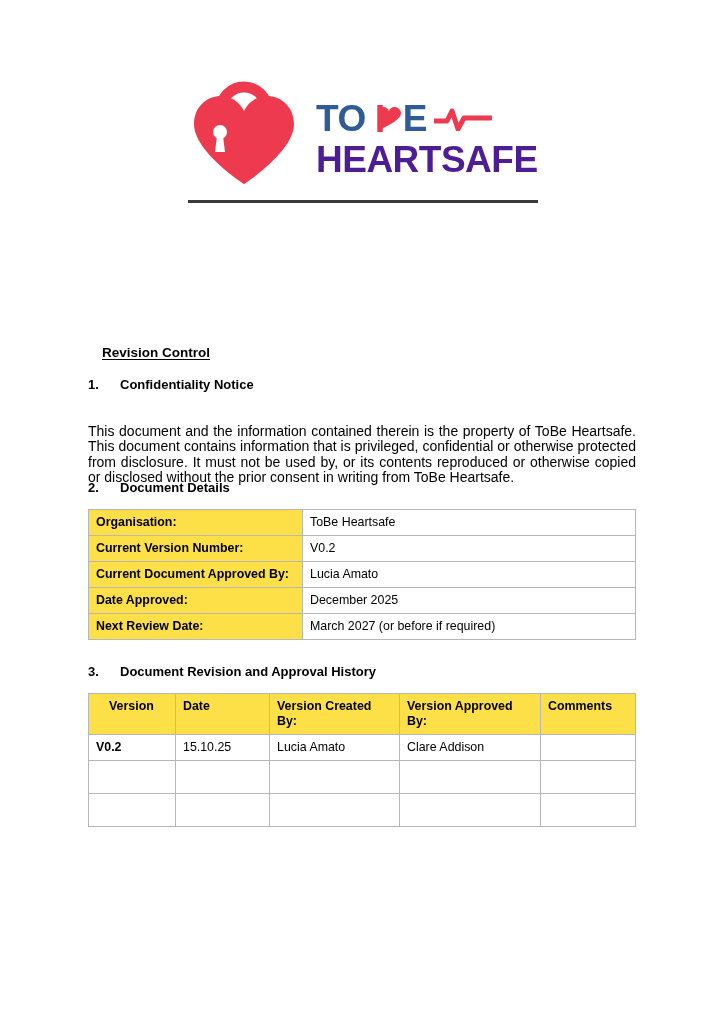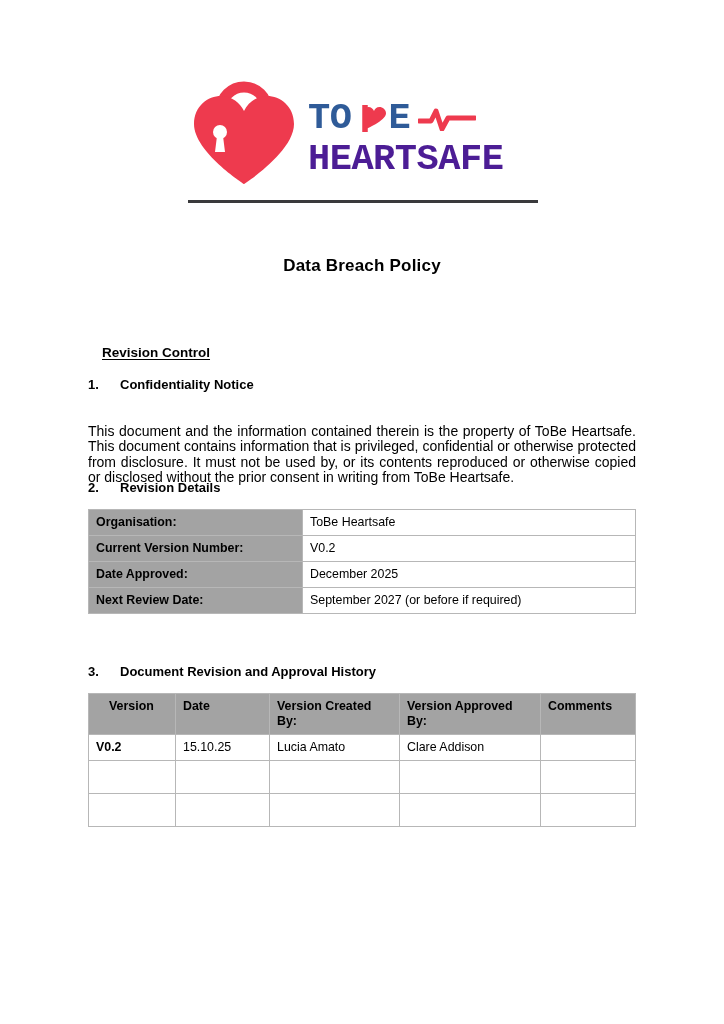--- a/index.html
+++ b/index.html
@@ -36,24 +36,23 @@
     align-items: center;
     height: 120px;
   }
   .logo-mark {
     width: 112px;
     height: 112px;
     position: relative;
     flex: 0 0 auto;
   }
   .logo-wordmark {
-    margin-left: 8px;
+    margin-left: 16px;
     flex: 1 1 auto;
     padding-top: 4px;
-    font-family: Liberation Mono, monospace;
   }
   .wm-line1 {
     display: flex;
     align-items: center;
     height: 40px;
   }
   .wm-to {
     font-size: 37px;
     font-weight: bold;
     color: #2F5B98;
@@ -158,21 +157,21 @@
   table.doc-table td, table.doc-table th {
     border: 1px solid #b7b7b7;
     padding: 5px 6px 5px 7px;
     vertical-align: top;
     text-align: left;
     font-weight: normal;
     line-height: 15px;
   }
   table.doc-table td.label-cell,
   table.doc-table th.head-cell {
-    background: #a3a3a3;
+    background: #fde047;
     font-weight: bold;
   }
 
   #details-table {
     left: 88px;
     top: 509px;
     width: 548px;
   }
   #details-table td.label-cell { width: 200px; }
 
@@ -235,53 +234,56 @@
               <path d="M1 16 L13 16 L18 6 L24 24 L30 13 L57 13" fill="none" stroke="#EE3A4E" stroke-width="5" stroke-linecap="round" stroke-linejoin="round"></path>
             </svg>
           </span>
         </div>
         <div class="wm-line2">HEARTSAFE</div>
       </div>
     </div>
     <div class="logo-rule"></div>
   </div>
 
-  <div class="doc-title">Data Breach Policy</div>
 
   <div class="doc-control-heading">Revision Control</div>
 
   <div class="num-heading h-conf">
     <span class="num">1.</span>
     <span>Confidentiality Notice</span>
   </div>
 
   <div class="body-para">This document and the information contained therein is the property of ToBe Heartsafe. This document contains information that is privileged, confidential or otherwise protected from disclosure. It must not be used by, or its contents reproduced or otherwise copied or disclosed without the prior consent in writing from ToBe Heartsafe.</div>
 
   <div class="num-heading h-details">
     <span class="num">2.</span>
-    <span>Revision Details</span>
+    <span>Document Details</span>
   </div>
 
   <table class="doc-table" id="details-table">
     <tbody>
       <tr>
         <td class="label-cell">Organisation:</td>
         <td>ToBe Heartsafe</td>
       </tr>
       <tr>
         <td class="label-cell">Current Version Number:</td>
         <td>V0.2</td>
       </tr>
       <tr>
+        <td class="label-cell">Current Document Approved By:</td>
+        <td>Lucia Amato</td>
+      </tr>
+      <tr>
         <td class="label-cell">Date Approved:</td>
         <td>December 2025</td>
       </tr>
       <tr>
         <td class="label-cell">Next Review Date:</td>
-        <td>September 2027 (or before if required)</td>
+        <td>March 2027 (or before if required)</td>
       </tr>
     </tbody>
   </table>
 
   <div class="num-heading h-revision">
     <span class="num">3.</span>
     <span>Document Revision and Approval History</span>
   </div>
 
   <table class="doc-table" id="revision-table">

